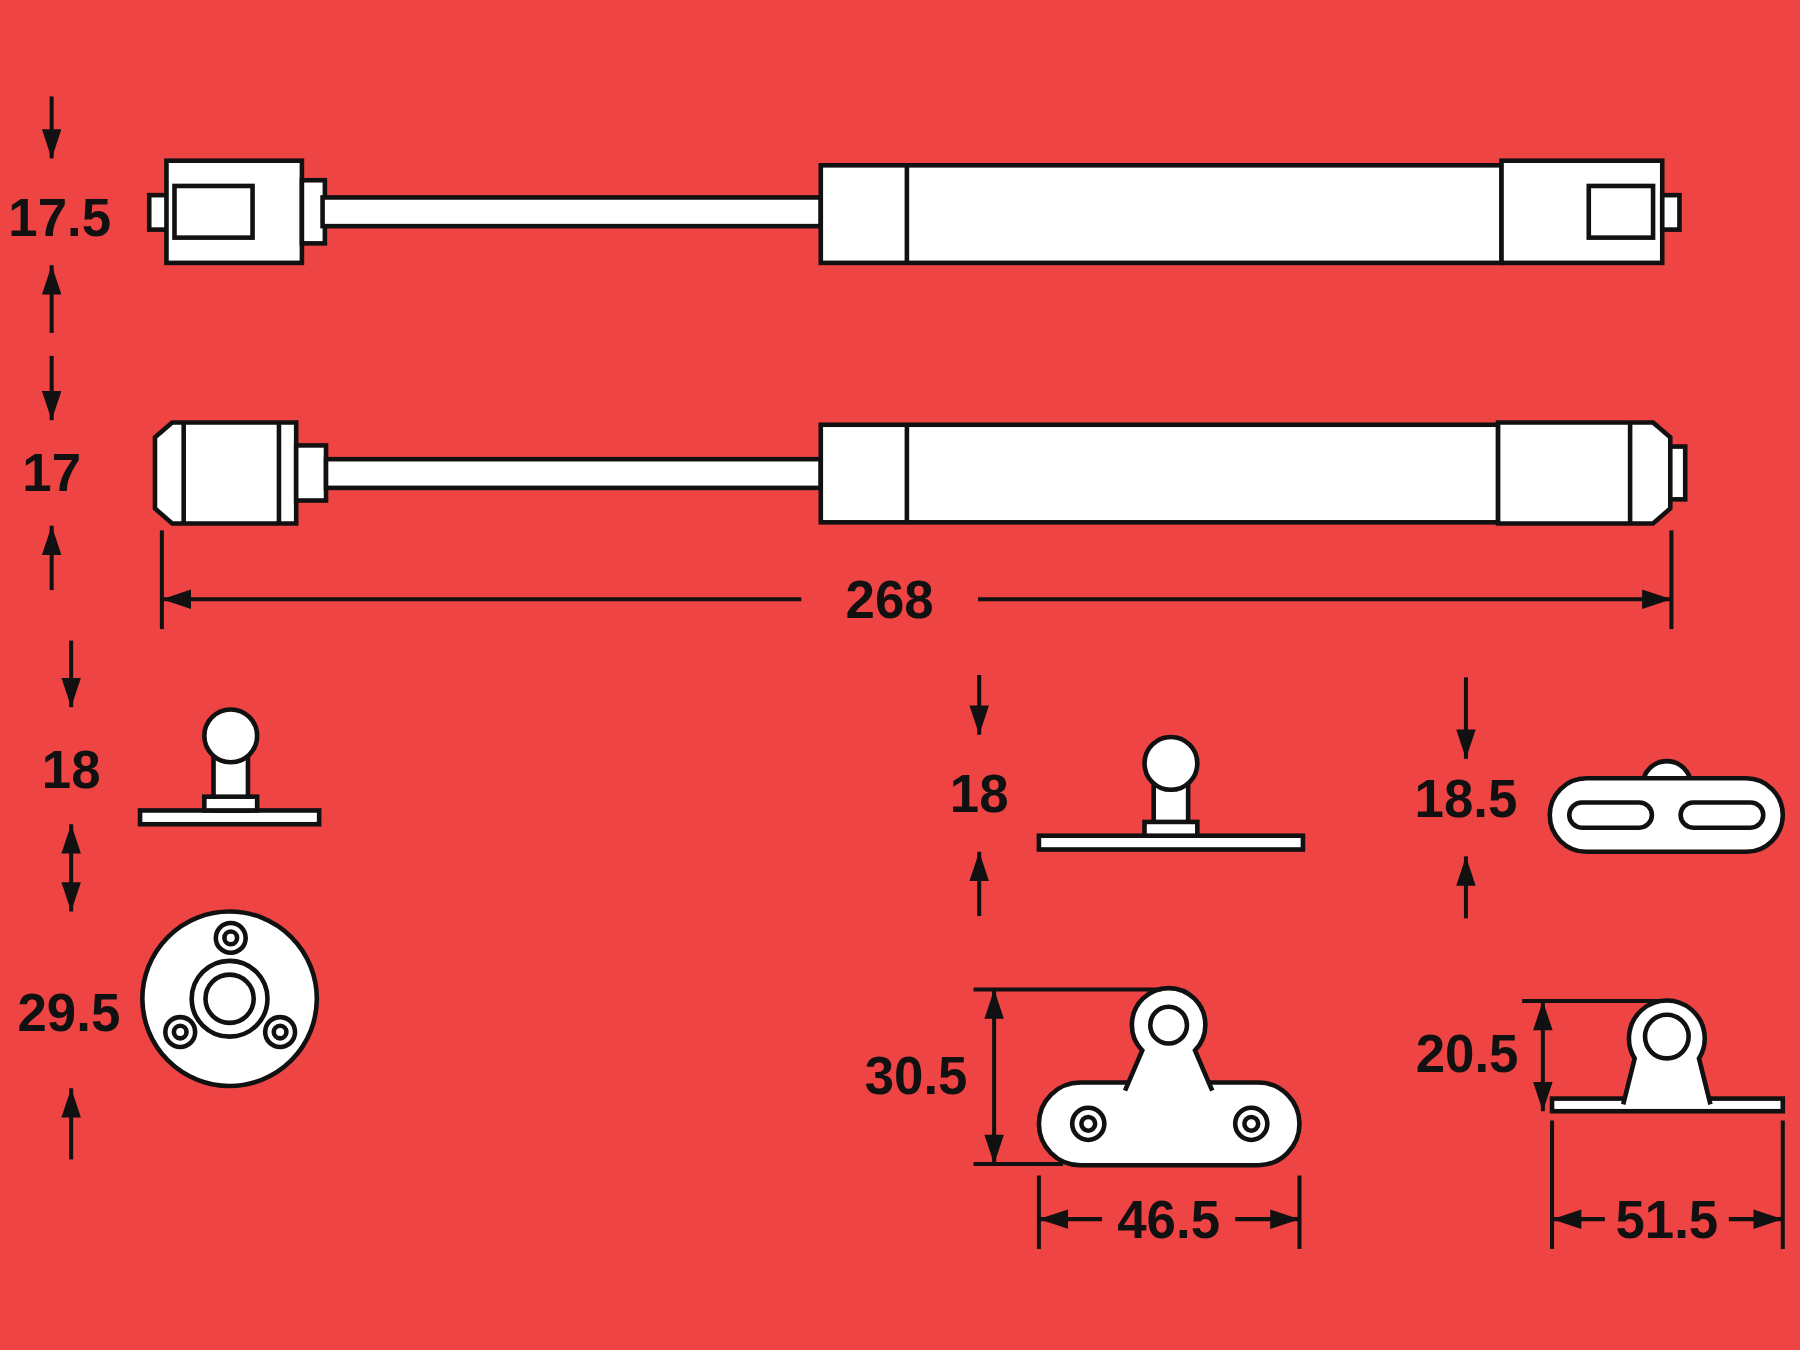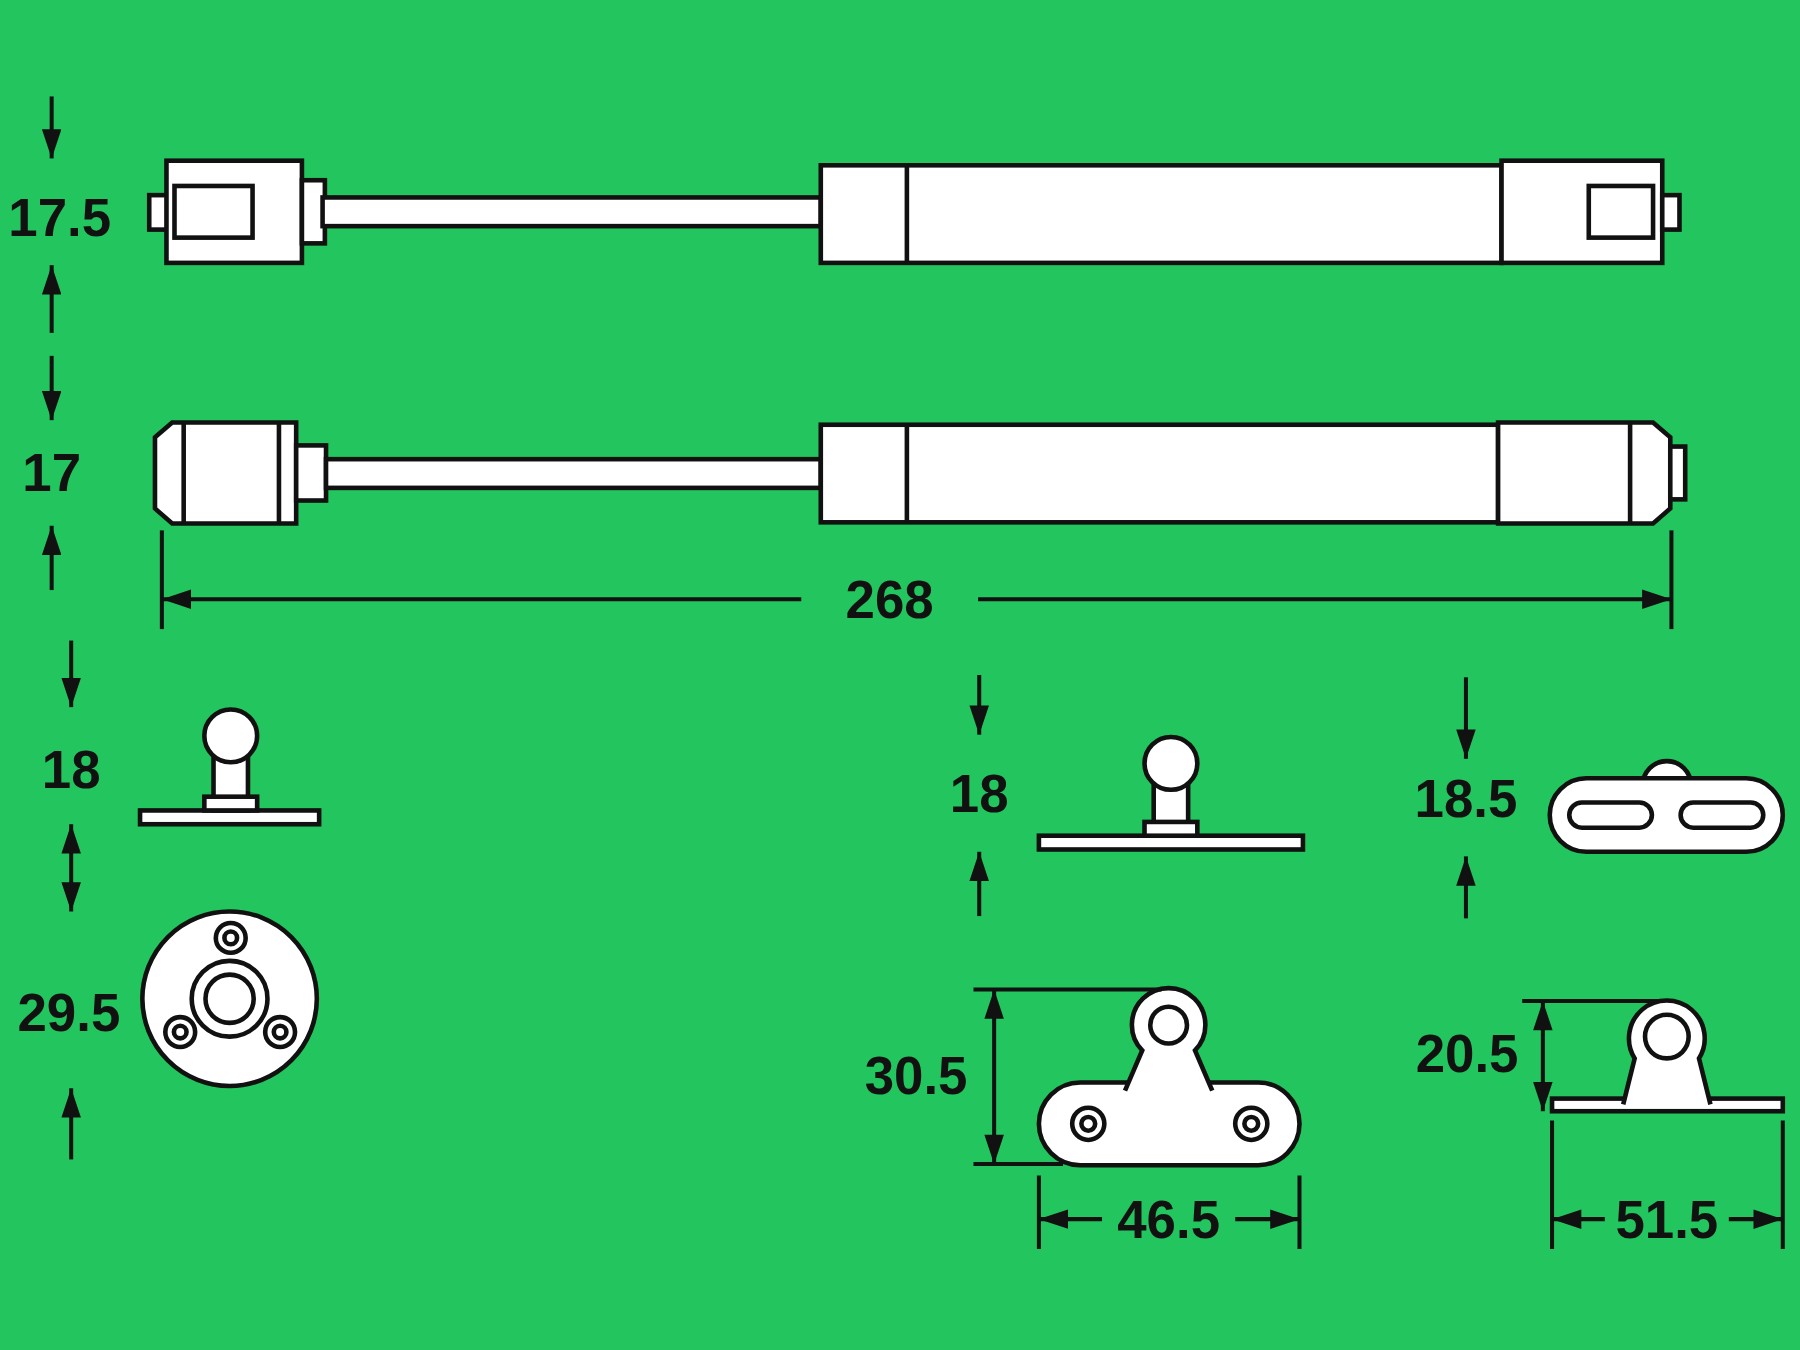--- a/index.html
+++ b/index.html
@@ -1,16 +1,16 @@
 <!DOCTYPE html>
 <html><head>
 <meta charset="utf-8">
 <style>
   html,body{margin:0;padding:0;background:#ffffff;}
-  #stage{width:1800px;height:1350px;background:#22c55e;overflow:hidden;}
+  #stage{width:1800px;height:1350px;background:#ef4444;overflow:hidden;}
   svg{display:block;}
   .part{fill:#ffffff;stroke:#111111;stroke-width:4;}
   .ln{stroke:#111111;stroke-width:4;fill:none;}
   .dim{stroke:#111111;stroke-width:3.5;fill:none;}
   .ext{stroke:#111111;stroke-width:3.5;fill:none;}
   .lbl{font:700 46px "Liberation Sans", sans-serif;fill:#111111;text-anchor:middle;}
 </style>
 </head>
 <body>
 

